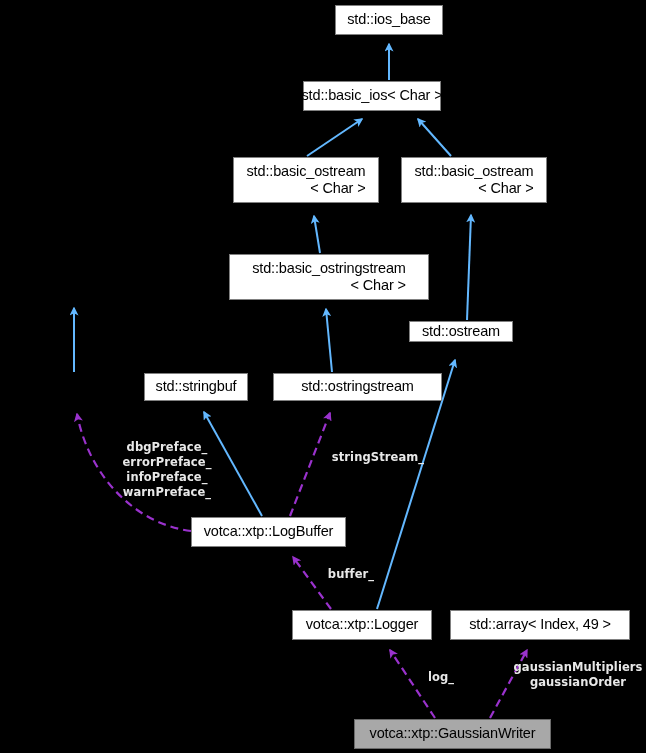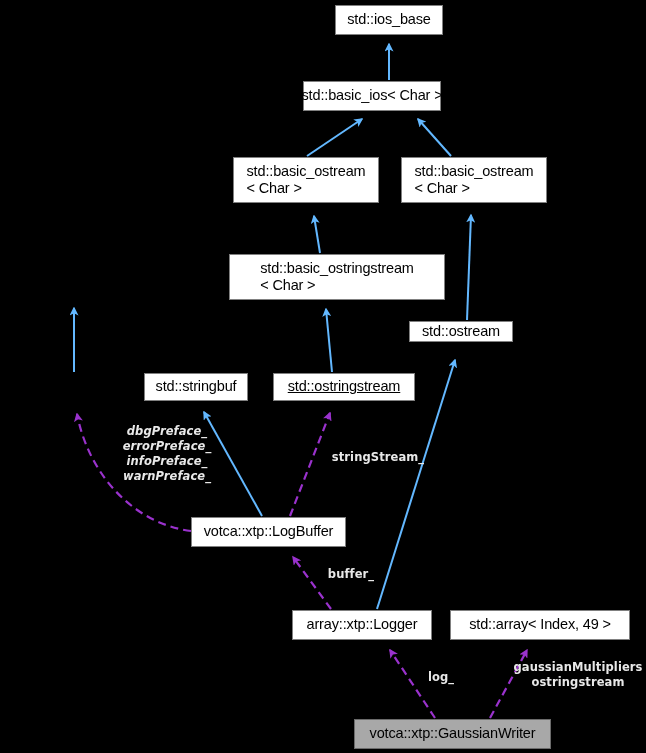--- a/index.html
+++ b/index.html
@@ -25,21 +25,21 @@
     pointer-events: none;
   }
   .node {
     position: absolute;
     box-sizing: border-box;
     border: 1px solid #808080;
     background: #ffffff;
     color: #000000;
     font-size: 14.5px;
     line-height: 1.18;
-    text-align: left;
+    text-align: right;
     display: flex;
     align-items: center;
     justify-content: center;
     white-space: pre;
     letter-spacing: -0.15px;
     z-index: 5;
   }
   .node.highlight {
     background: #a8a8a8;
     border: 1px solid #6b6b6b;
@@ -105,61 +105,61 @@
     <span>std::basic_ostream
 &lt; Char &gt;</span>
   </div>
 
   <div class="node" style="left:401px; top:157px; width:146px; height:46px;">
     <span>std::basic_ostream
 &lt; Char &gt;</span>
   </div>
 
 
-  <div class="node" style="left:229px; top:254px; width:216px; height:46px;">
+  <div class="node" style="left:229px; top:254px; width:200px; height:46px;">
     <span>std::basic_ostringstream
 &lt; Char &gt;</span>
   </div>
 
   <div class="node" style="left:409px; top:321px; width:104px; height:21px;">
     <span>std::ostream</span>
   </div>
 
 
   <div class="node" style="left:144px; top:373px; width:104px; height:28px;">
     <span>std::stringbuf</span>
   </div>
 
-  <div class="node" style="left:273px; top:373px; width:142px; height:28px;text-decoration:underline;">
+  <div class="node" style="left:273px; top:373px; width:169px; height:28px;">
     <span>std::ostringstream</span>
   </div>
 
   <div class="node" style="left:191px; top:517px; width:155px; height:30px;">
     <span>votca::xtp::LogBuffer</span>
   </div>
 
   <div class="node" style="left:292px; top:610px; width:140px; height:30px;">
-    <span>array::xtp::Logger</span>
+    <span>votca::xtp::Logger</span>
   </div>
 
   <div class="node" style="left:450px; top:610px; width:180px; height:30px;">
     <span>std::array&lt; Index, 49 &gt;</span>
   </div>
 
   <div class="node highlight" style="left:354px; top:719px; width:197px; height:30px;">
     <span>votca::xtp::GaussianWriter</span>
   </div>
 
-  <div class="edge-label" style="left:119px; top:424px; width:96px;font-style:italic;">dbgPreface_
+  <div class="edge-label" style="left:119px; top:440px; width:96px;">dbgPreface_
 errorPreface_
 infoPreface_
 warnPreface_</div>
 
   <div class="edge-label" style="left:330px; top:450px; width:96px;">stringStream_</div>
 
   <div class="edge-label" style="left:322px; top:567px; width:58px;">buffer_</div>
 
   <div class="edge-label" style="left:424px; top:670px; width:34px;">log_</div>
 
   <div class="edge-label" style="left:513px; top:660px; width:130px;">gaussianMultipliers
-ostringstream</div>
+gaussianOrder</div>
 
 </div>
 
 </body></html>

